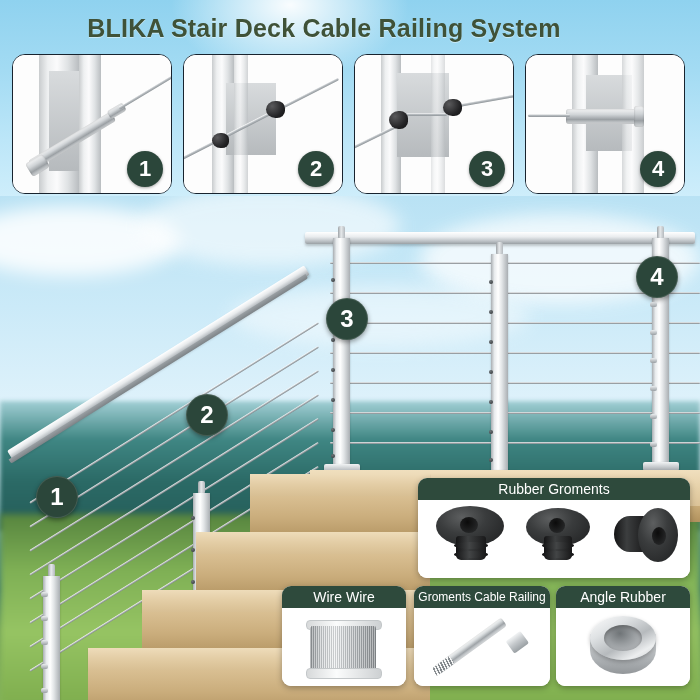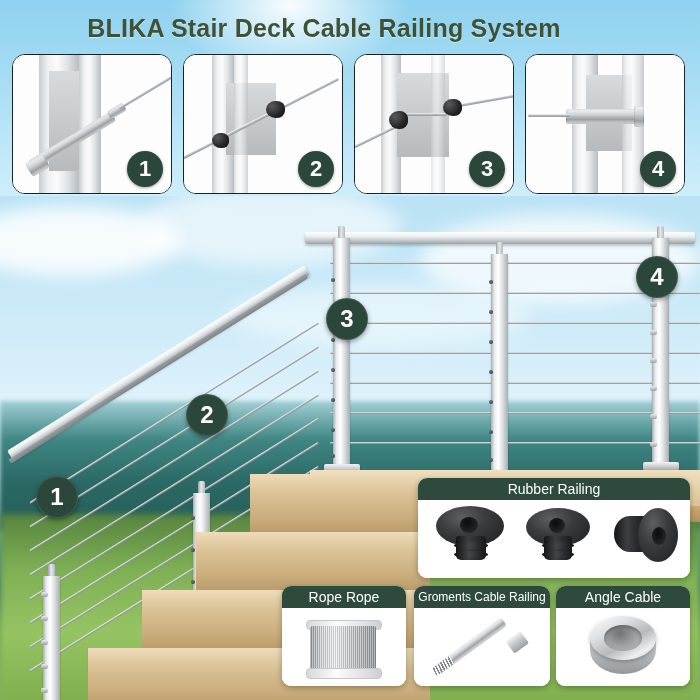--- a/index.html
+++ b/index.html
@@ -299,21 +299,21 @@
     <div class="riser" style="left:88px;top:474px;width:342px;height:36px;"></div>
 
   </div>
 
   <div class="badge badge-scene" style="left:36px;top:476px;">1</div>
   <div class="badge badge-scene" style="left:186px;top:394px;">2</div>
   <div class="badge badge-scene" style="left:326px;top:298px;">3</div>
   <div class="badge badge-scene" style="left:636px;top:256px;">4</div>
 
   <div class="pbox" style="left:418px;top:478px;width:272px;height:100px;">
-    <div class="pbox-head">Rubber Railing</div>
+    <div class="pbox-head">Rubber Groments</div>
     <div class="pbox-body" style="height:78px;">
 
       <div class="g-art" style="left:18px;top:6px;width:78px;height:66px;">
         <div class="g-flange" style="left:0;top:0;width:68px;height:40px;"></div>
         <div class="g-hole" style="left:24px;top:11px;width:18px;height:16px;"></div>
         <div class="g-stem" style="left:20px;top:30px;width:30px;height:24px;"></div>
         <div class="g-rib" style="left:18px;top:36px;width:34px;height:7px;"></div>
         <div class="g-rib" style="left:18px;top:45px;width:34px;height:7px;"></div>
       </div>
 
@@ -327,40 +327,40 @@
 
       <div class="g-art" style="left:196px;top:8px;width:70px;height:62px;">
         <div class="g-stem" style="left:0;top:8px;width:32px;height:36px;border-radius:50% 10% 10% 50%;"></div>
         <div class="g-flange" style="left:24px;top:0;width:40px;height:54px;"></div>
         <div class="g-hole" style="left:38px;top:19px;width:14px;height:18px;"></div>
       </div>
     </div>
   </div>
 
   <div class="pbox" style="left:282px;top:586px;width:124px;height:100px;">
-    <div class="pbox-head">Rope Rope</div>
+    <div class="pbox-head">Wire Wire</div>
     <div class="pbox-body" style="height:78px;">
       <div class="spool-flange" style="left:24px;top:12px;width:74px;height:8px;"></div>
       <div class="spool-body" style="left:28px;top:18px;width:66px;height:46px;"></div>
       <div class="spool-ridges" style="left:28px;top:18px;width:66px;height:46px;"></div>
       <div class="spool-flange" style="left:24px;top:60px;width:74px;height:9px;"></div>
     </div>
   </div>
 
   <div class="pbox" style="left:414px;top:586px;width:136px;height:100px;">
     <div class="pbox-head" style="font-size:12px;">Groments Cable Railing Kit</div>
     <div class="pbox-body" style="height:78px;">
       <div class="rod" style="left:22px;top:58px;width:84px;height:10px;transform:rotate(-36deg);"></div>
       <div class="rod-thread" style="left:20px;top:60px;width:22px;height:9px;transform:rotate(-36deg);"></div>
       <div class="rod-hex" style="left:96px;top:32px;width:18px;height:15px;transform:rotate(-36deg);"></div>
     </div>
   </div>
 
   <div class="pbox" style="left:556px;top:586px;width:134px;height:100px;">
-    <div class="pbox-head">Angle Cable</div>
+    <div class="pbox-head">Angle Rubber</div>
     <div class="pbox-body" style="height:78px;">
       <div class="aw-wall" style="left:34px;top:26px;width:66px;height:40px;border-radius:0 0 50% 50%/0 0 60% 60%;"></div>
       <div class="aw-outer" style="left:34px;top:8px;width:66px;height:44px;"></div>
       <div class="aw-inner" style="left:48px;top:17px;width:38px;height:26px;"></div>
     </div>
   </div>
 
 </div>
 
 </body></html>

